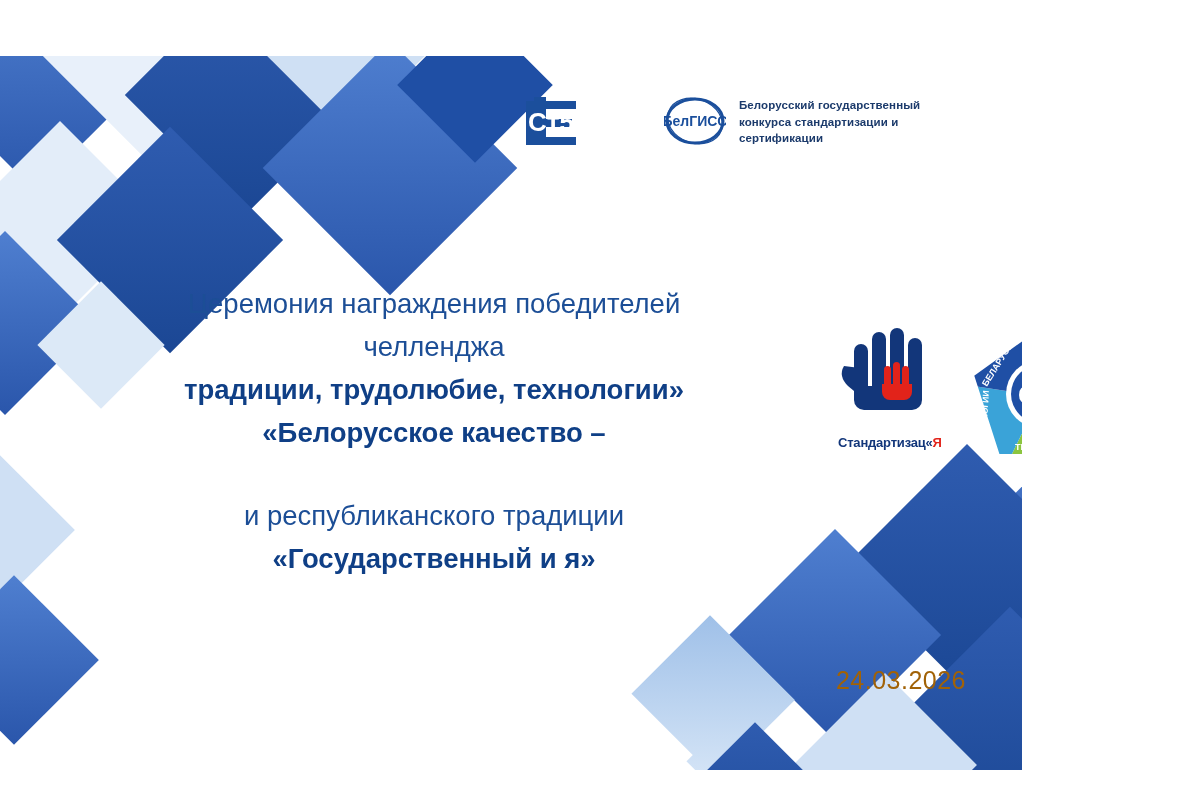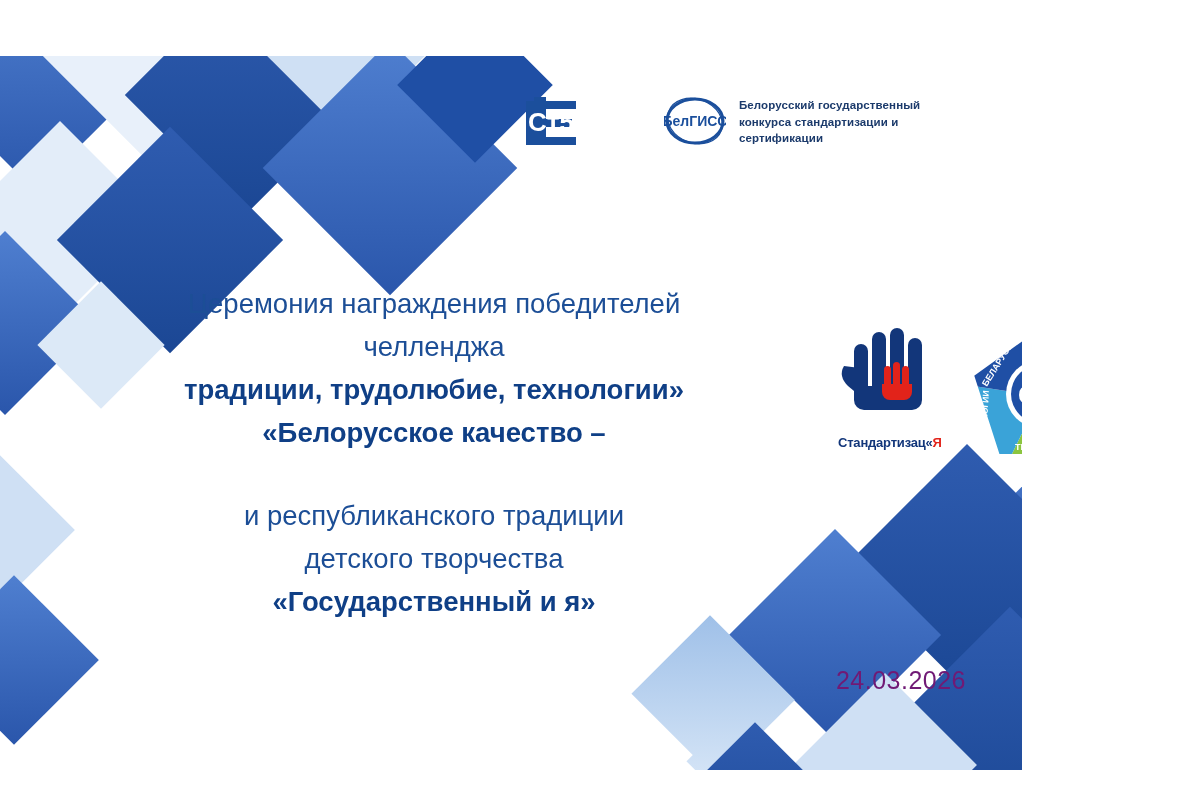--- a/index.html
+++ b/index.html
@@ -72,21 +72,21 @@
   }
   .gap {
     height: 40px;
   }
   
   .date {
     position: absolute;
     right: 56px;
     bottom: 105px;
     font-size: 25px;
-    color: #701a75;
+    color: #a16207;
     letter-spacing: .5px;
     font-weight: normal;
   }
   
   .emblems {
     position: absolute;
     left: 838px;
     top: 322px;
     display: flex;
     align-items: flex-start;
@@ -200,21 +200,20 @@
 
   </div>
 
   <div class="headline">
     <div class="line plain">Церемония награждения победителей</div>
     <div class="line plain">челленджа</div>
     <div class="line bold">традиции, трудолюбие, технологии»</div>
     <div class="line bold"> «Белорусское качество –</div>
     <div class="gap"></div>
     <div class="line plain">и республиканского традиции</div>
-    <div class="line plain">детского творчества</div>
     <div class="line bold">«Государственный и я»</div>
   </div>
 
   <div class="emblems">
 
     <div>
       <svg width="110" height="105" viewBox="0 0 110 105">
 
         <g fill="#12367a">
           <rect x="16" y="22" width="14" height="58" rx="7"></rect>

